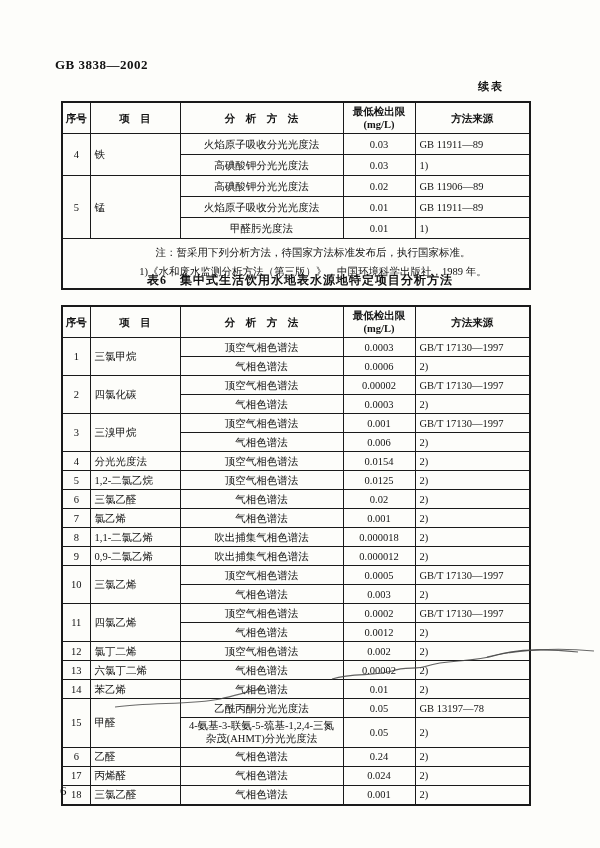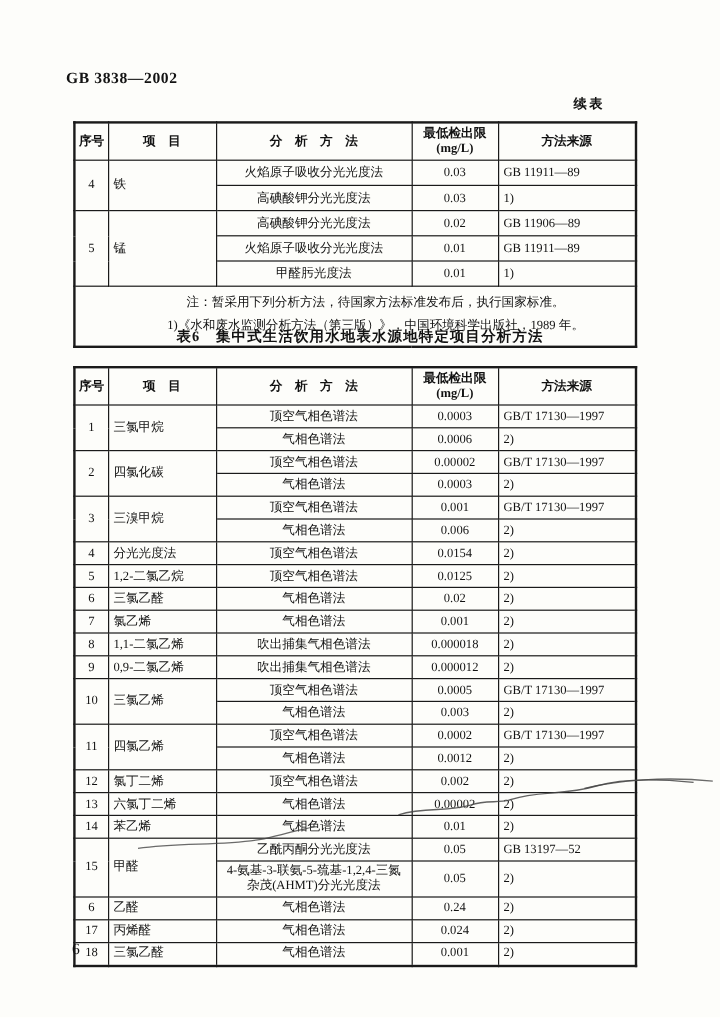--- a/index.html
+++ b/index.html
@@ -268,21 +268,21 @@
           <td class="c-item" rowspan="1">苯乙烯</td>
           <td class="c-method">气相色谱法</td>
           <td class="c-limit">0.01</td>
           <td class="c-source">2)</td>
         </tr>
         <tr>
           <td class="c-no" rowspan="2">15</td>
           <td class="c-item" rowspan="2">甲醛</td>
           <td class="c-method">乙酰丙酮分光光度法</td>
           <td class="c-limit">0.05</td>
-          <td class="c-source">GB 13197—52</td>
+          <td class="c-source">GB 13197—78</td>
         </tr>
         <tr>
           <td class="c-method">4-氨基-3-联氨-5-巯基-1,2,4-三氮杂茂(AHMT)分光光度法</td>
           <td class="c-limit">0.05</td>
           <td class="c-source">2)</td>
         </tr>
         <tr>
           <td class="c-no" rowspan="1">6</td>
           <td class="c-item" rowspan="1">乙醛</td>
           <td class="c-method">气相色谱法</td>

